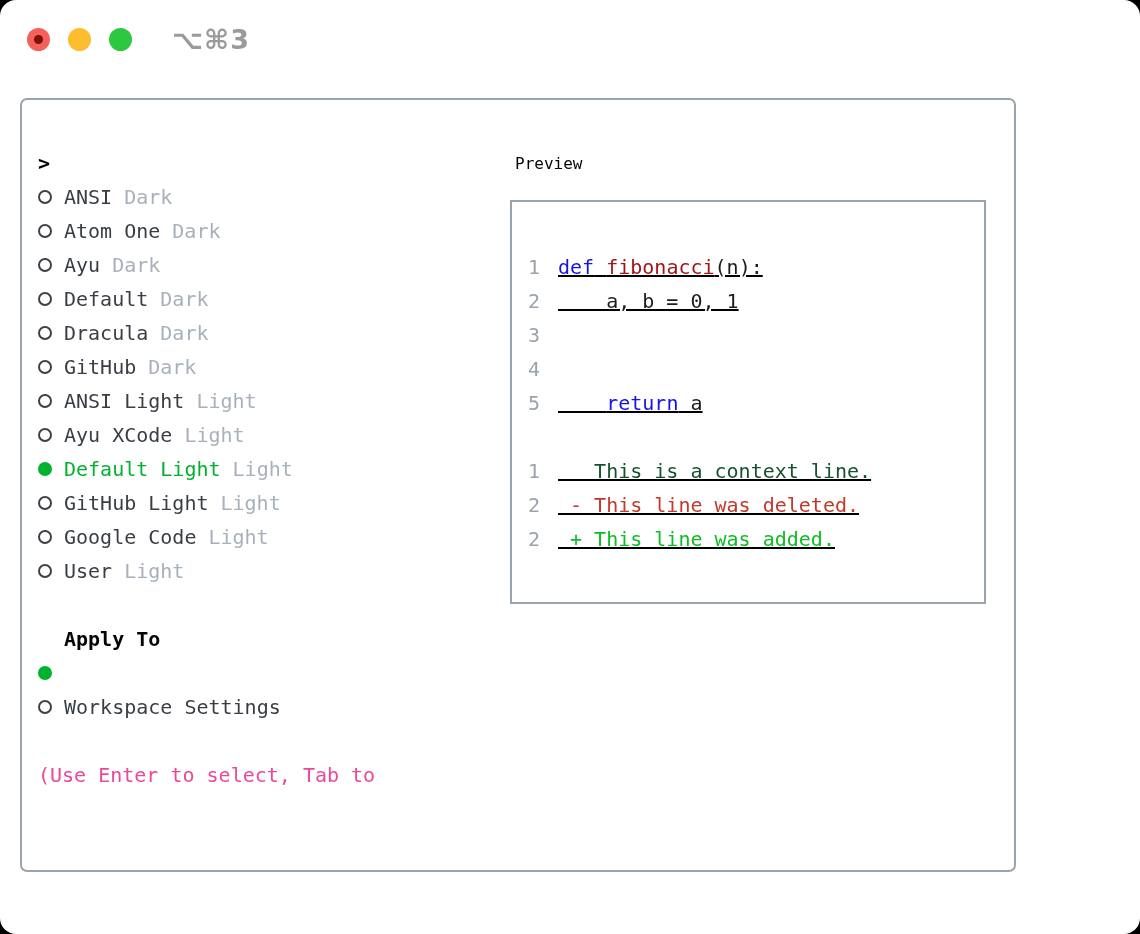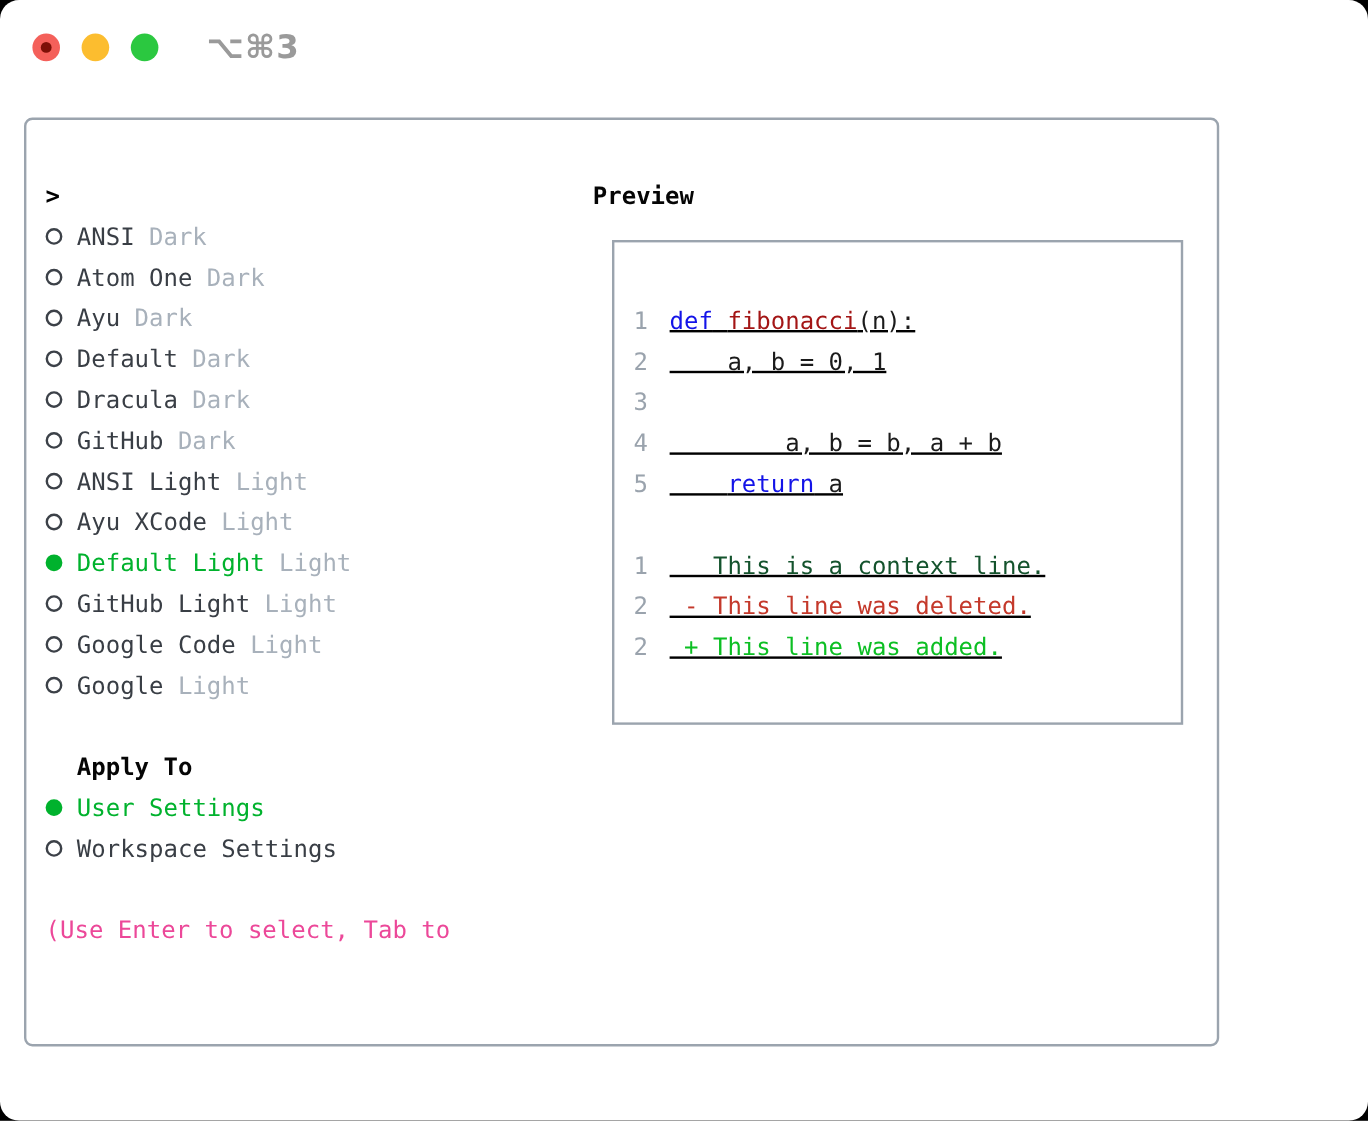--- a/index.html
+++ b/index.html
@@ -28,22 +28,22 @@
   .radio.sel{background:var(--green);border-color:var(--green);}
   .hdr{font-weight:700;color:#050505;}
   .tname{color:#393e45;text-align:center;}
   .tname.sel{color:var(--green);}
   .variant{color:#a8b1bb;margin-left:12px;}
   .applbl{color:#393e45;}
   .applbl.sel{color:var(--green);}
   .hintln{color:#ec4899;}
 
   
-  .preview-header{position:absolute;left:472px;top:46px;height:34px;display:flex;align-items:center;
-                  font-size:20px;font-weight:700;color:#050505;}
+  .preview-header{position:absolute;left:493px;top:46px;height:34px;display:flex;align-items:center;
+                  font-size:16px;font-weight:400;color:#050505;}
   .preview-box{position:absolute;left:488px;top:100px;width:476px;height:404px;border:2px solid #9ba4ae;
                box-sizing:border-box;background:#fff;padding:48px 0 0 16px;overflow:hidden;}
   .pline{display:flex;align-items:center;height:34px;font-size:20px;white-space:pre;}
   .gutter{width:30px;flex:none;color:#9aa3ad;}
   .pcontent{white-space:pre;text-decoration:underline;}
   .tok-pl{color:#1b1b1b;}
   .tok-kw{color:var(--kw);}
   .tok-fn{color:var(--fn);}
   .tok-ctx{color:#14532d;}
   .tok-del{color:var(--del);}
@@ -75,50 +75,50 @@
           <div class="row"><span class="marker"><span class="radio"></span></span><span class="tname">Atom One</span><span class="variant">Dark</span></div>
           <div class="row"><span class="marker"><span class="radio"></span></span><span class="tname">Ayu</span><span class="variant">Dark</span></div>
           <div class="row"><span class="marker"><span class="radio"></span></span><span class="tname">Default</span><span class="variant">Dark</span></div>
           <div class="row"><span class="marker"><span class="radio"></span></span><span class="tname">Dracula</span><span class="variant">Dark</span></div>
           <div class="row"><span class="marker"><span class="radio"></span></span><span class="tname">GitHub</span><span class="variant">Dark</span></div>
           <div class="row"><span class="marker"><span class="radio"></span></span><span class="tname">ANSI Light</span><span class="variant">Light</span></div>
           <div class="row"><span class="marker"><span class="radio"></span></span><span class="tname">Ayu XCode</span><span class="variant">Light</span></div>
           <div class="row"><span class="marker"><span class="radio sel"></span></span><span class="tname sel">Default Light</span><span class="variant">Light</span></div>
           <div class="row"><span class="marker"><span class="radio"></span></span><span class="tname">GitHub Light</span><span class="variant">Light</span></div>
           <div class="row"><span class="marker"><span class="radio"></span></span><span class="tname">Google Code</span><span class="variant">Light</span></div>
-          <div class="row"><span class="marker"><span class="radio"></span></span><span class="tname">Google</span><span class="variant">Light</span></div>
+          <div class="row"><span class="marker"><span class="radio"></span></span><span class="tname">User</span><span class="variant">Light</span></div>
         </div>
 
       <div class="row"></div>
 
       <div class="row">
         <span class="marker"></span>
         <span class="hdr">Apply To</span>
       </div>
 
       <div id="apply-list">
-          <div class="row"><span class="marker"><span class="radio sel"></span></span><span class="applbl sel">User Settings</span></div>
+          <div class="row"><span class="marker"><span class="radio sel"></span></span></div>
           <div class="row"><span class="marker"><span class="radio"></span></span><span class="applbl">Workspace Settings</span></div>
         </div>
 
       <div class="row"></div>
 
       <div id="hint">
           <div class="row"><span class="hintln">(Use Enter to select, Tab to</span></div>
         </div>
     </div>
 
     <div class="preview-header">Preview</div>
 
     <div class="preview-box">
       <div id="preview-lines">
           <div class="pline"><span class="gutter">1</span><span class="pcontent"><span class="tok-kw">def</span><span class="tok-pl"> </span><span class="tok-fn">fibonacci</span><span class="tok-pl">(n):</span></span></div>
           <div class="pline"><span class="gutter">2</span><span class="pcontent"><span class="tok-pl">    a, b = 0, 1</span></span></div>
           <div class="pline"><span class="gutter">3</span></div>
-          <div class="pline"><span class="gutter">4</span><span class="pcontent"><span class="tok-pl">        a, b = b, a + b</span></span></div>
+          <div class="pline"><span class="gutter">4</span></div>
           <div class="pline"><span class="gutter">5</span><span class="pcontent"><span class="tok-pl">    </span><span class="tok-kw">return</span><span class="tok-pl"> a</span></span></div>
           <div class="pline"><span class="gutter"></span><span class="pcontent"></span></div>
           <div class="pline"><span class="gutter">1</span><span class="pcontent"><span class="tok-ctx">   This is a context line.</span></span></div>
           <div class="pline"><span class="gutter">2</span><span class="pcontent"><span class="tok-del"> - This line was deleted.</span></span></div>
           <div class="pline"><span class="gutter">2</span><span class="pcontent"><span class="tok-add"> + This line was added.</span></span></div>
         </div>
     </div>
 
   </div>
 </div>

